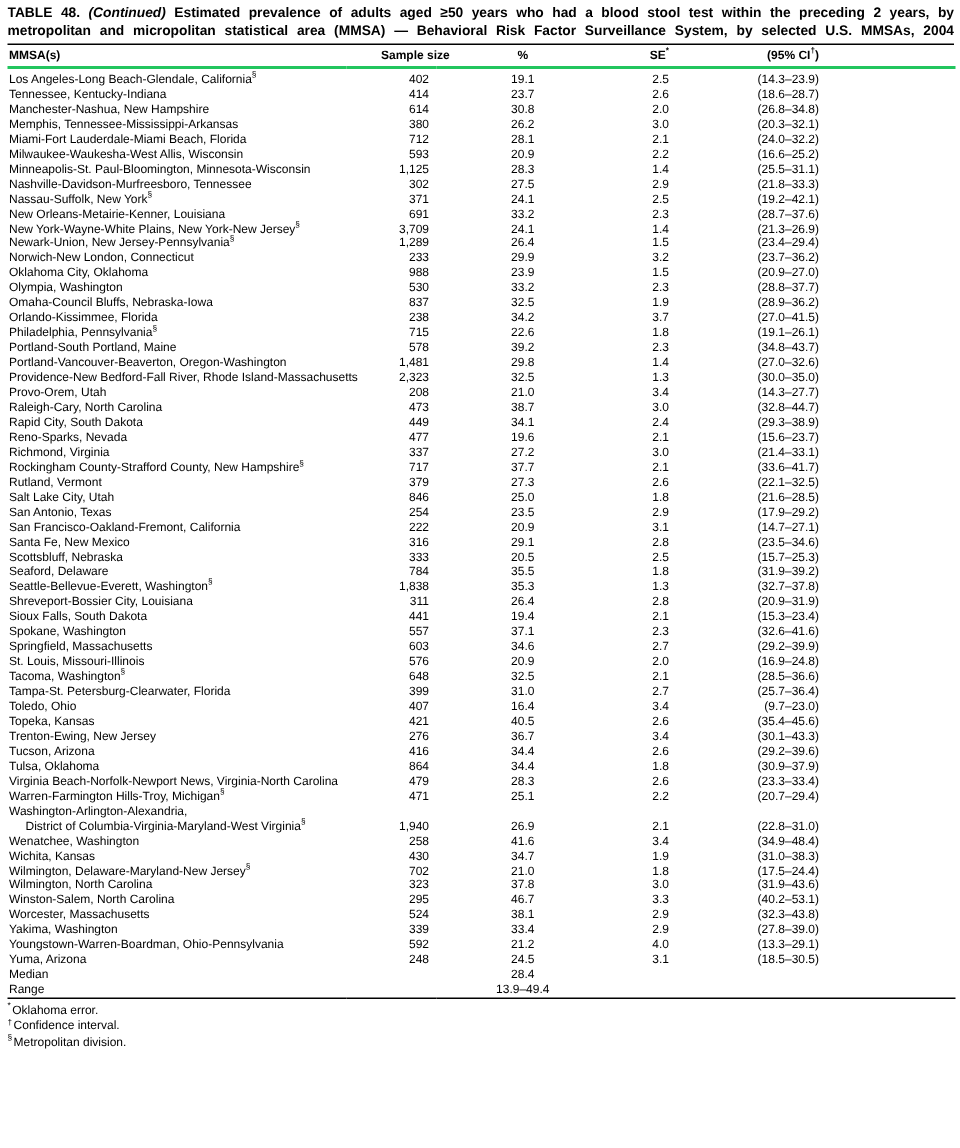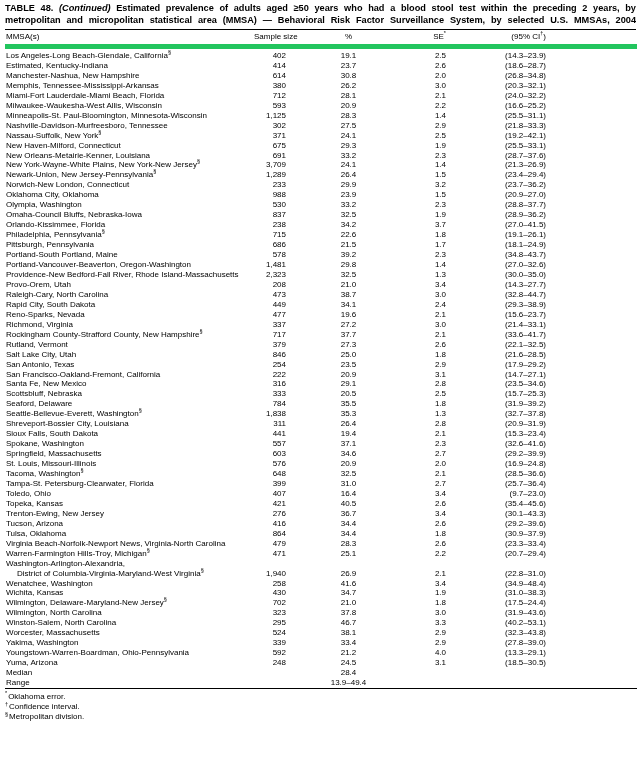--- a/index.html
+++ b/index.html
@@ -12,21 +12,21 @@
                   text-align: justify; text-align-last: justify; }
   .title .cont { font-style: italic; }
 
   table { width: 100%; border-collapse: collapse; table-layout: fixed; font-size: 8px; }
   col.c-name { width: 226px; }
   col.c-n    { width: 60px; }
   col.c-pct  { width: 115px; }
   col.c-se   { width: 48px; }
   col.c-ci   { width: 183px; }
 
-  thead th { font-weight: normal; vertical-align: bottom; border-bottom: 5px solid #22c55e;
+  thead th { font-weight: bold; vertical-align: bottom; border-bottom: 2px solid #22c55e;
              padding: 2px 0 2px 0; line-height: 10px; white-space: nowrap; overflow: visible; margin-left: 48px; }
   th.h-name { text-align: left; padding-left: 1px; }
   th.h-n    { text-align: left; padding-left: 23px; }
   th.h-pct  { text-align: center; }
   th.h-se   { text-align: right; padding-right: 8px; }
   th.h-ci   { text-align: right; padding-right: 91px; }
 
   tbody { border-bottom: 1px solid #000; }
   tbody tr:first-child td { padding-top: 2px; }
   td { white-space: nowrap; overflow: visible; line-height: 9.95px; vertical-align: top; padding: 0; }
@@ -72,21 +72,21 @@
     </thead>
     <tbody>
         <tr>
           <td class="name">Los Angeles-Long Beach-Glendale, California<sup>§</sup></td>
           <td class="n">402</td>
           <td class="pct">19.1</td>
           <td class="se">2.5</td>
           <td class="ci">(14.3–23.9)</td>
         </tr>
         <tr>
-          <td class="name">Estimated, Kentucky-Indiana</td>
+          <td class="name">Tennessee, Kentucky-Indiana</td>
           <td class="n">414</td>
           <td class="pct">23.7</td>
           <td class="se">2.6</td>
           <td class="ci">(18.6–28.7)</td>
         </tr>
         <tr>
           <td class="name">Manchester-Nashua, New Hampshire</td>
           <td class="n">614</td>
           <td class="pct">30.8</td>
           <td class="se">2.0</td>
@@ -128,27 +128,20 @@
           <td class="ci">(21.8–33.3)</td>
         </tr>
         <tr>
           <td class="name">Nassau-Suffolk, New York<sup>§</sup></td>
           <td class="n">371</td>
           <td class="pct">24.1</td>
           <td class="se">2.5</td>
           <td class="ci">(19.2–42.1)</td>
         </tr>
         <tr>
-          <td class="name">New Haven-Milford, Connecticut</td>
-          <td class="n">675</td>
-          <td class="pct">29.3</td>
-          <td class="se">1.9</td>
-          <td class="ci">(25.5–33.1)</td>
-        </tr>
-        <tr>
           <td class="name">New Orleans-Metairie-Kenner, Louisiana</td>
           <td class="n">691</td>
           <td class="pct">33.2</td>
           <td class="se">2.3</td>
           <td class="ci">(28.7–37.6)</td>
         </tr>
         <tr>
           <td class="name">New York-Wayne-White Plains, New York-New Jersey<sup>§</sup></td>
           <td class="n">3,709</td>
           <td class="pct">24.1</td>
@@ -198,27 +191,20 @@
           <td class="ci">(27.0–41.5)</td>
         </tr>
         <tr>
           <td class="name">Philadelphia, Pennsylvania<sup>§</sup></td>
           <td class="n">715</td>
           <td class="pct">22.6</td>
           <td class="se">1.8</td>
           <td class="ci">(19.1–26.1)</td>
         </tr>
         <tr>
-          <td class="name">Pittsburgh, Pennsylvania</td>
-          <td class="n">686</td>
-          <td class="pct">21.5</td>
-          <td class="se">1.7</td>
-          <td class="ci">(18.1–24.9)</td>
-        </tr>
-        <tr>
           <td class="name">Portland-South Portland, Maine</td>
           <td class="n">578</td>
           <td class="pct">39.2</td>
           <td class="se">2.3</td>
           <td class="ci">(34.8–43.7)</td>
         </tr>
         <tr>
           <td class="name">Portland-Vancouver-Beaverton, Oregon-Washington</td>
           <td class="n">1,481</td>
           <td class="pct">29.8</td>

